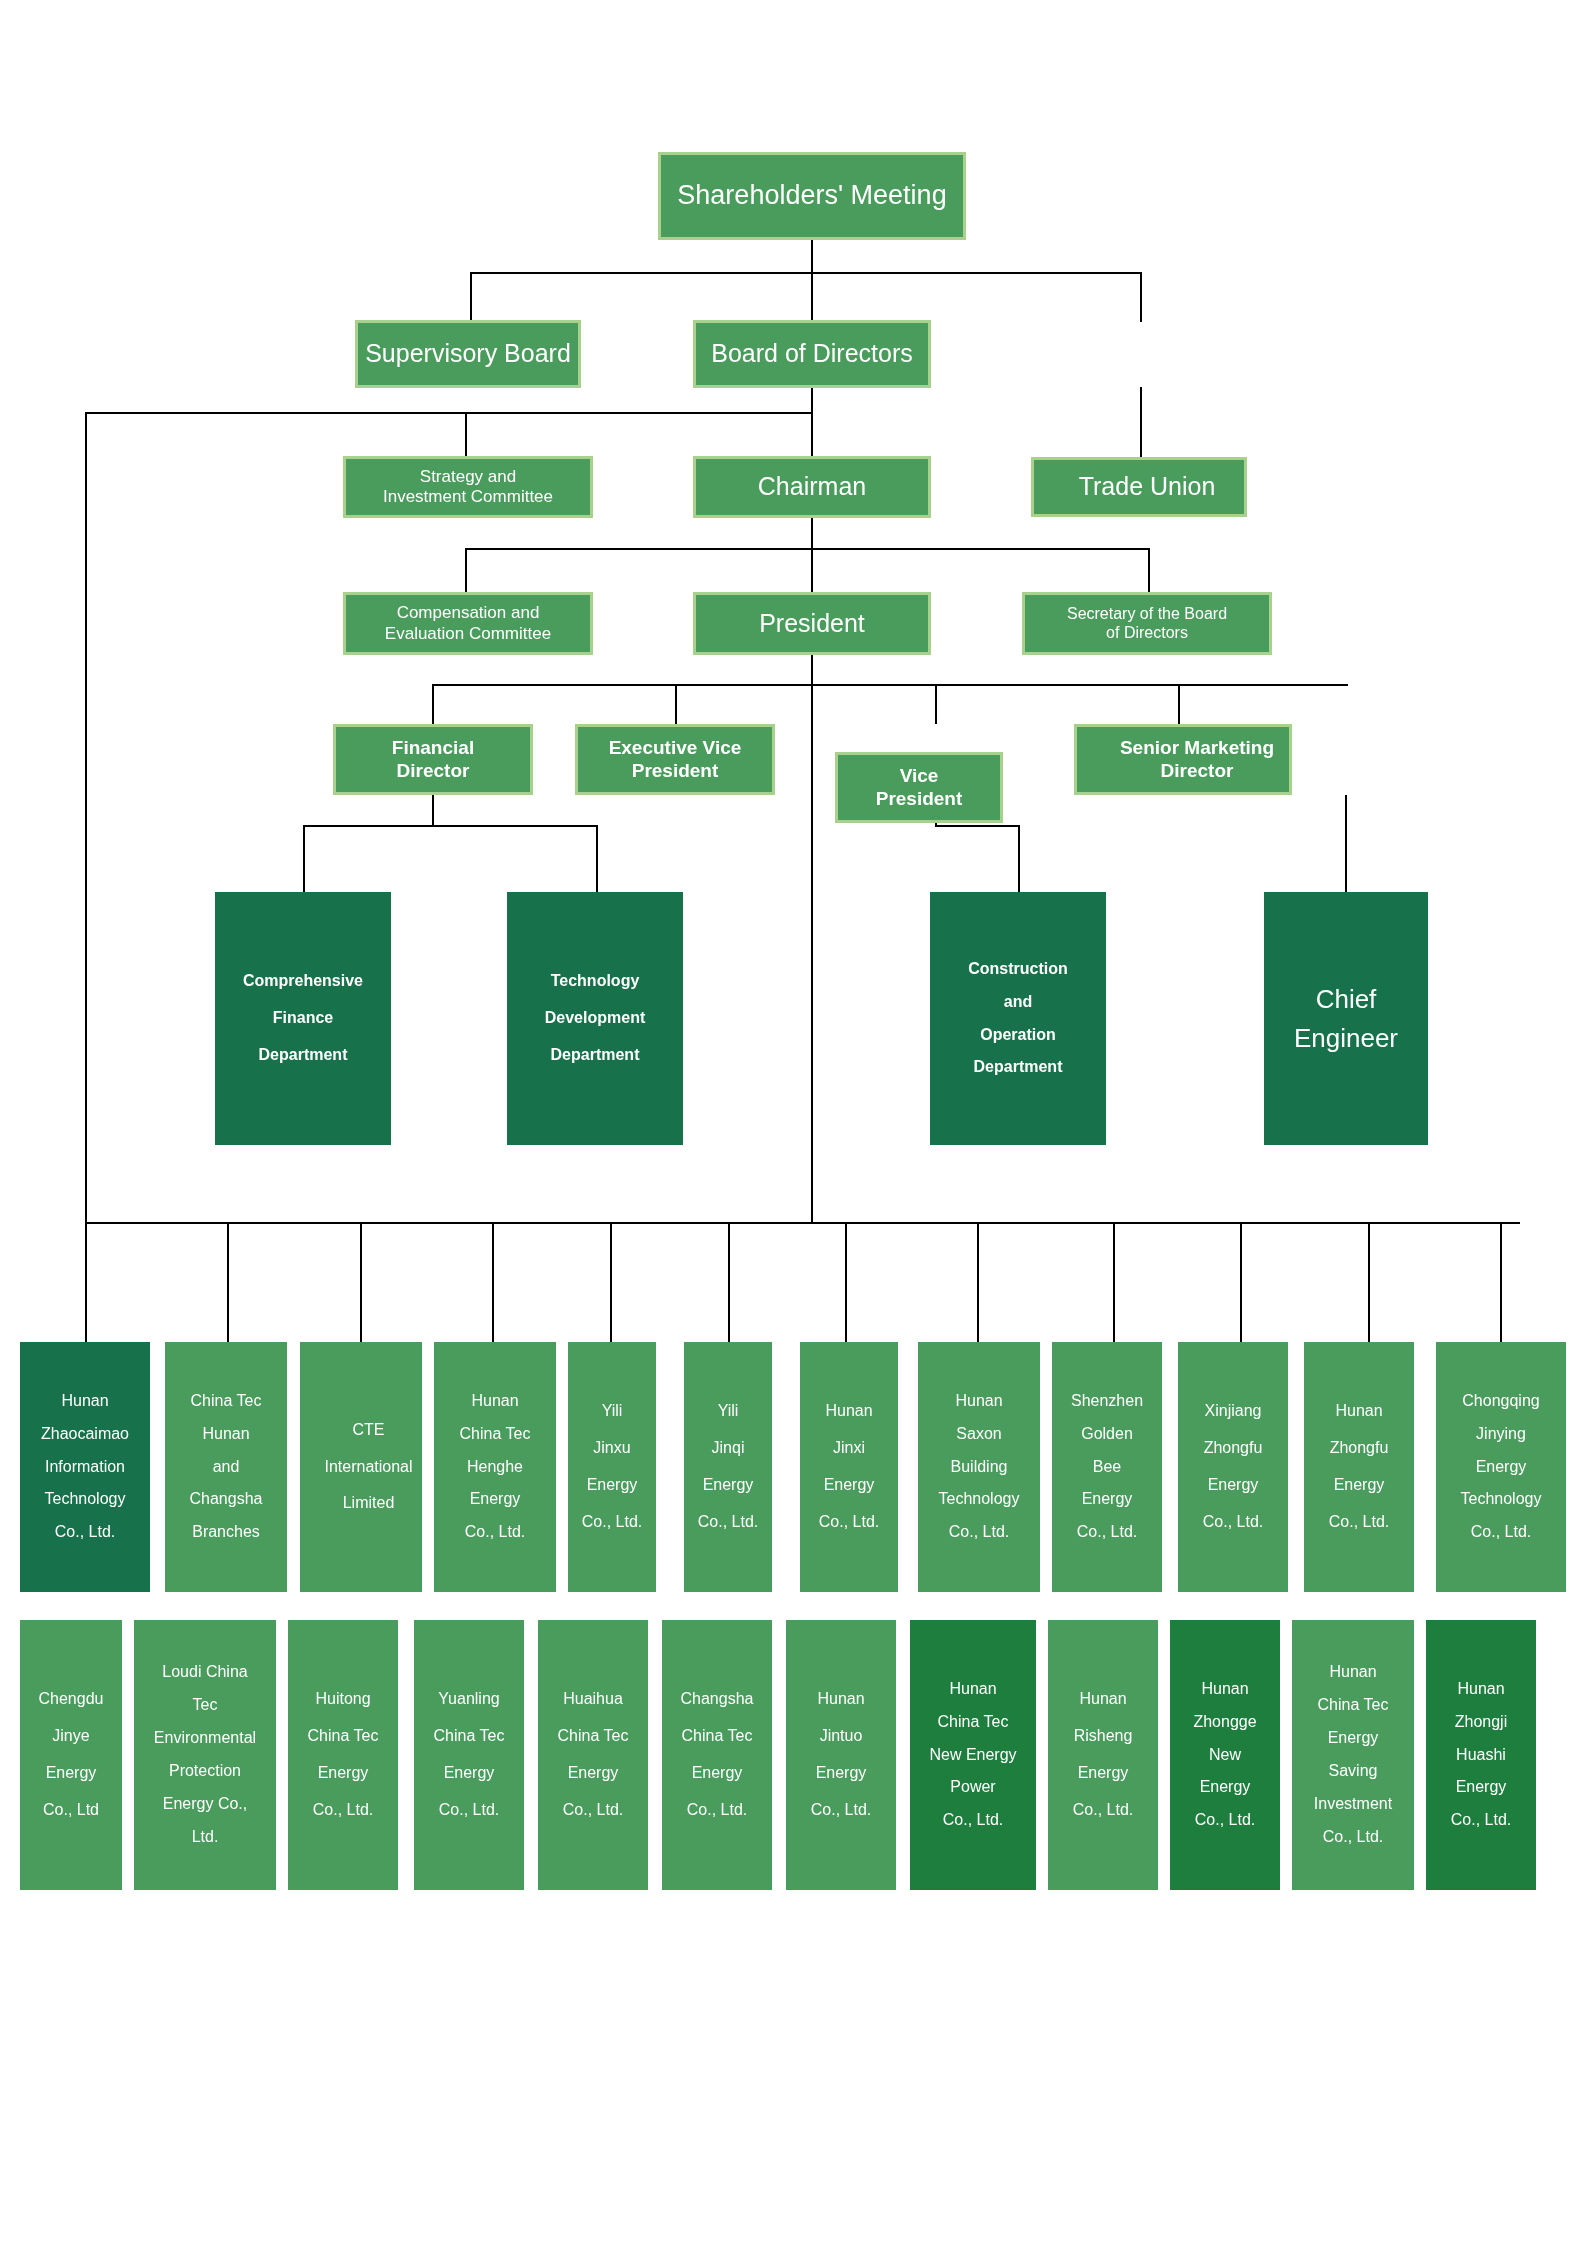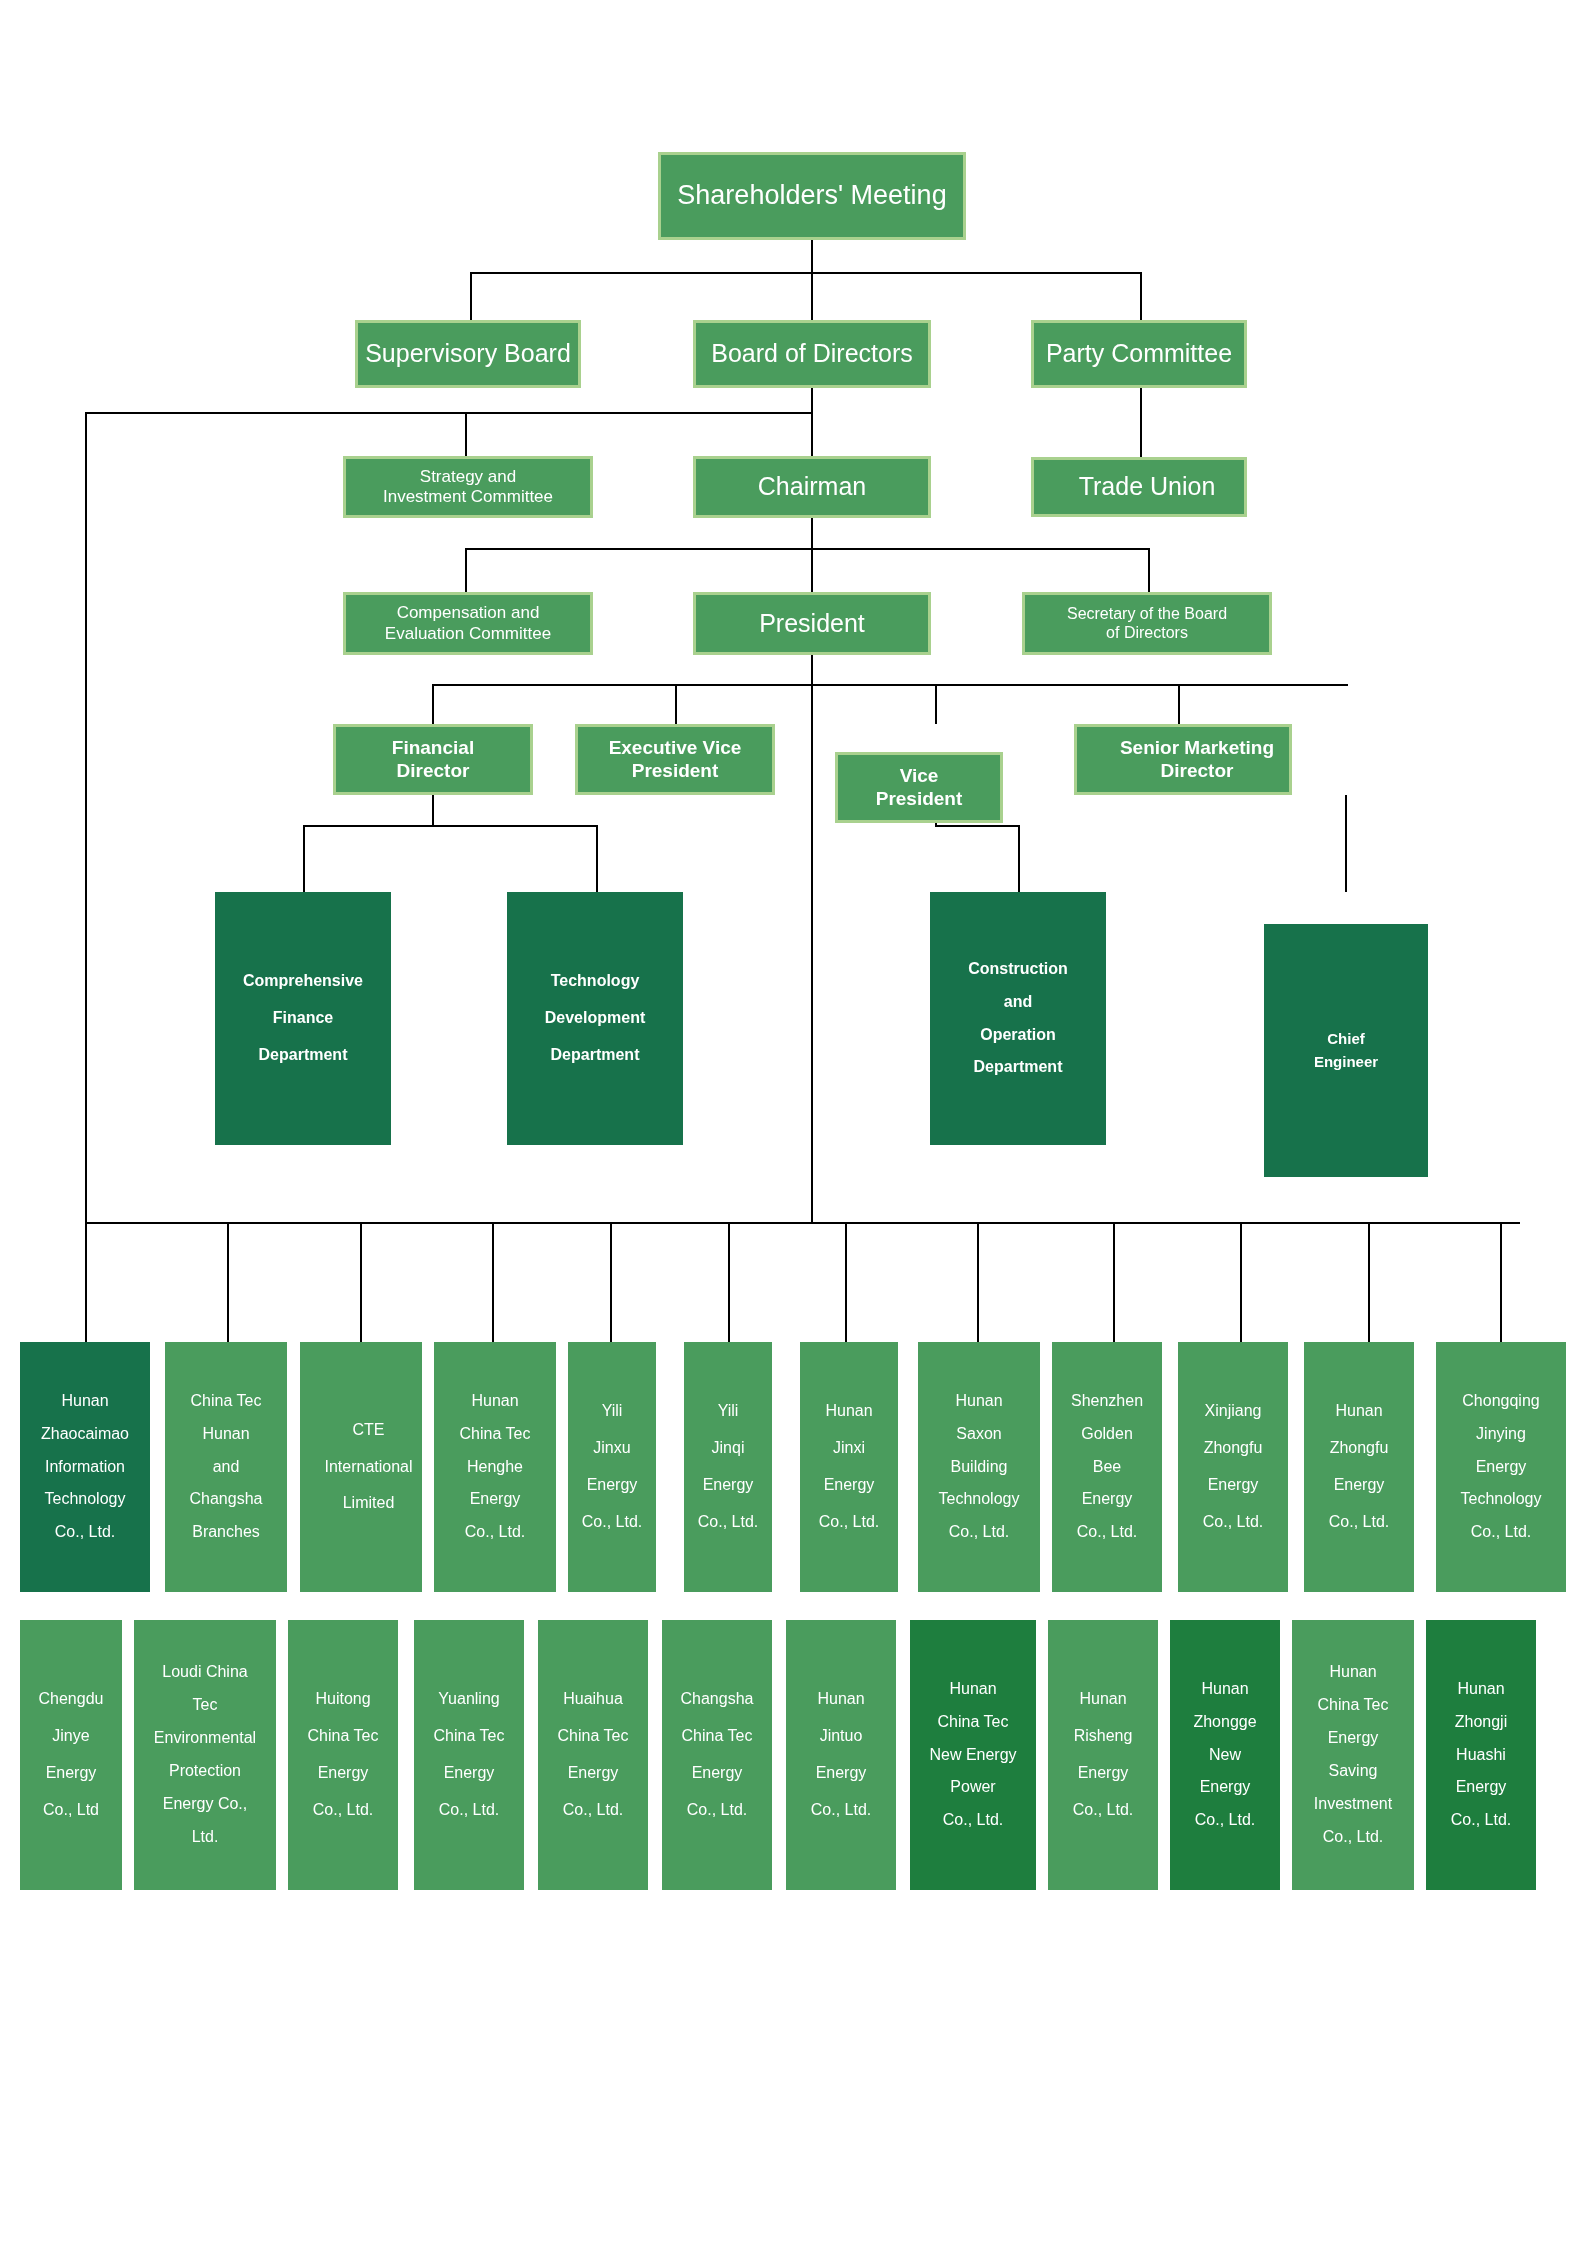--- a/index.html
+++ b/index.html
@@ -127,23 +127,20 @@
   <div class="node n-gov" style="left:658px;top:152px;width:308px;height:88px;font-size:27px;">
     <span>Shareholders' Meeting</span>
   </div>
 
   <div class="node n-gov" style="left:355px;top:320px;width:226px;height:68px;font-size:25px;">
     <span>Supervisory Board</span>
   </div>
   <div class="node n-gov" style="left:693px;top:320px;width:238px;height:68px;font-size:25px;">
     <span>Board of Directors</span>
   </div>
-  <div class="node n-gov" style="left:1031px;top:320px;width:216px;height:68px;font-size:25px;">
-    <span>Party Committee</span>
-  </div>
 
   <div class="node n-gov" style="left:343px;top:456px;width:250px;height:62px;font-size:17px;">
     <span class="stack">
       <span class="ln">Strategy and</span>
       <span class="ln">Investment Committee</span>
     </span>
   </div>
   <div class="node n-gov" style="left:693px;top:456px;width:238px;height:62px;font-size:25px;">
     <span>Chairman</span>
   </div>
@@ -207,21 +204,21 @@
     </span>
   </div>
   <div class="node n-dept" style="left:930px;top:892px;width:176px;height:253px;font-size:16px;">
     <span class="stack spaced-sm">
       <span class="ln">Construction</span>
       <span class="ln">and</span>
       <span class="ln">Operation</span>
       <span class="ln">Department</span>
     </span>
   </div>
-  <div class="node n-dept" style="left:1264px;top:892px;width:164px;height:253px;font-size:15px;font-weight:bold;margin-top:32px;">
+  <div class="node n-dept" style="left:1264px;top:892px;width:164px;height:253px;font-size:26px;font-weight:normal;">
     <span class="stack" style="line-height:1.5;">
       <span class="ln">Chief</span>
       <span class="ln">Engineer</span>
     </span>
   </div>
 
   <div class="node n-sub-dark" style="left:20px;top:1342px;width:130px;height:250px;font-size:16px;">
     <span class="stack spaced-sm">
       <span class="ln">Hunan</span>
       <span class="ln">Zhaocaimao</span>

